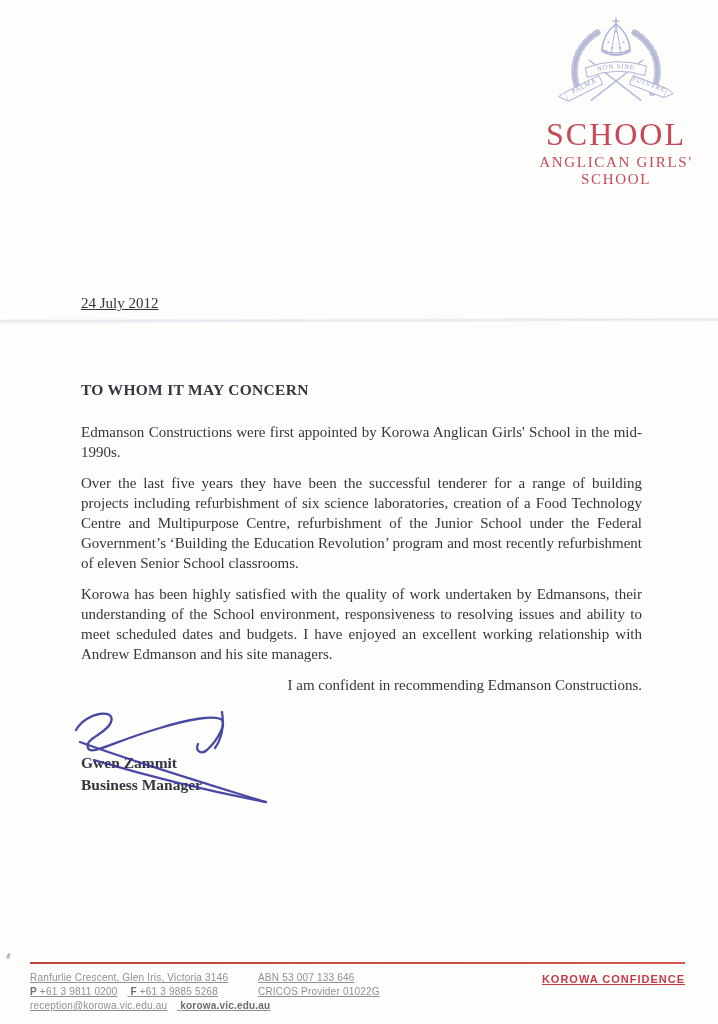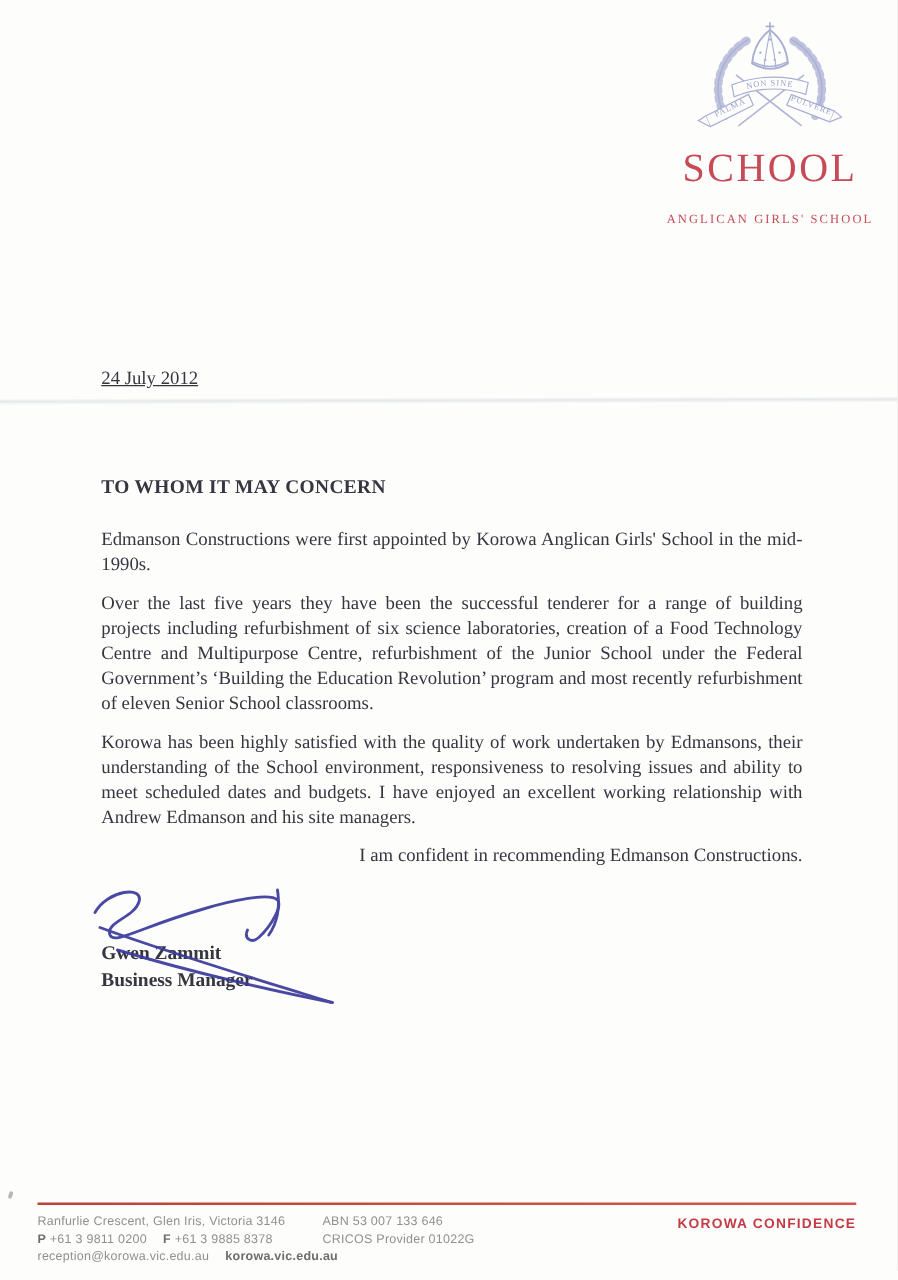--- a/index.html
+++ b/index.html
@@ -17,40 +17,40 @@
   .speck{position:absolute;left:7px;top:953px;width:3px;height:6px;background:#9a9a98;border-radius:2px;transform:rotate(20deg);opacity:.7;}
 
   
   .logo{position:absolute;left:530px;top:16px;width:172px;text-align:center;}
   .crest{display:block;margin:0 auto;}
   .wordmark{
     font-size:32px;letter-spacing:2px;color:#c64b57;line-height:1;
     margin-top:2px;font-weight:400;
   }
   .logo-tagline{
-    font-size:10px;letter-spacing:1.7px;color:#c64b57;margin-top:20px;
+    font-size:15px;letter-spacing:1.7px;color:#c64b57;margin-top:4px;
   }
 
   
   .date{position:absolute;left:81px;top:295px;font-size:15px;text-decoration:underline;}
   .salutation{position:absolute;left:81px;top:357px;font-size:15.5px;font-weight:bold;letter-spacing:.3px;margin-top:24px;}
   .body{position:absolute;left:81px;top:422px;width:561px;font-size:15px;line-height:20px;}
   .body p{margin:0 0 11px;text-align:justify;}
   .body p.no-just{text-align:right;}
 
   
   .signer{position:absolute;left:81px;top:752px;font-size:15.5px;font-weight:bold;line-height:22px;}
   .sig-svg{position:absolute;left:64px;top:698px;}
 
   
   .footer-rule{
     position:absolute;left:30px;right:33px;top:962px;height:2px;
     background:linear-gradient(to right,#b9443a,#d4574b);
   }
-  .f-sans{font-family:"Liberation Sans",sans-serif;}
+  .f-sans{font-family:"Liberation Sans",sans-serif;text-decoration:underline;}
   .footer-left{position:absolute;left:30px;top:971px;font-size:10px;line-height:14px;color:#90908d;letter-spacing:.2px;}
   .footer-mid{position:absolute;left:258px;top:971px;font-size:10px;line-height:14px;color:#90908d;letter-spacing:.2px;}
   .footer-left b,.footer-mid b{color:#6d6d6a;font-weight:bold;}
   .sp{display:inline-block;width:10px;}
   .footer-right{
     position:absolute;right:33px;top:973px;font-size:11px;font-weight:bold;
     letter-spacing:1px;color:#c43a45;text-align:center;
   }
 </style>
 </head>
@@ -135,21 +135,21 @@
   </svg>
 
   <div class="footer-rule"></div>
 
   <div class="footer-left f-sans">
     <div>Ranfurlie Crescent, Glen Iris, Victoria 3146</div>
     <div>
       <b>P</b>
       <span>+61 3 9811 0200</span><span class="sp"></span>
       <b>F</b>
-      <span>+61 3 9885 8378</span>
+      <span>+61 3 9885 5268</span>
     </div>
     <div>
       <span>reception@korowa.vic.edu.au</span><span class="sp"></span>
       <b>korowa.vic.edu.au</b>
     </div>
   </div>
 
   <div class="footer-mid f-sans">
     <div>ABN 53 007 133 646</div>
     <div>CRICOS Provider 01022G</div>

